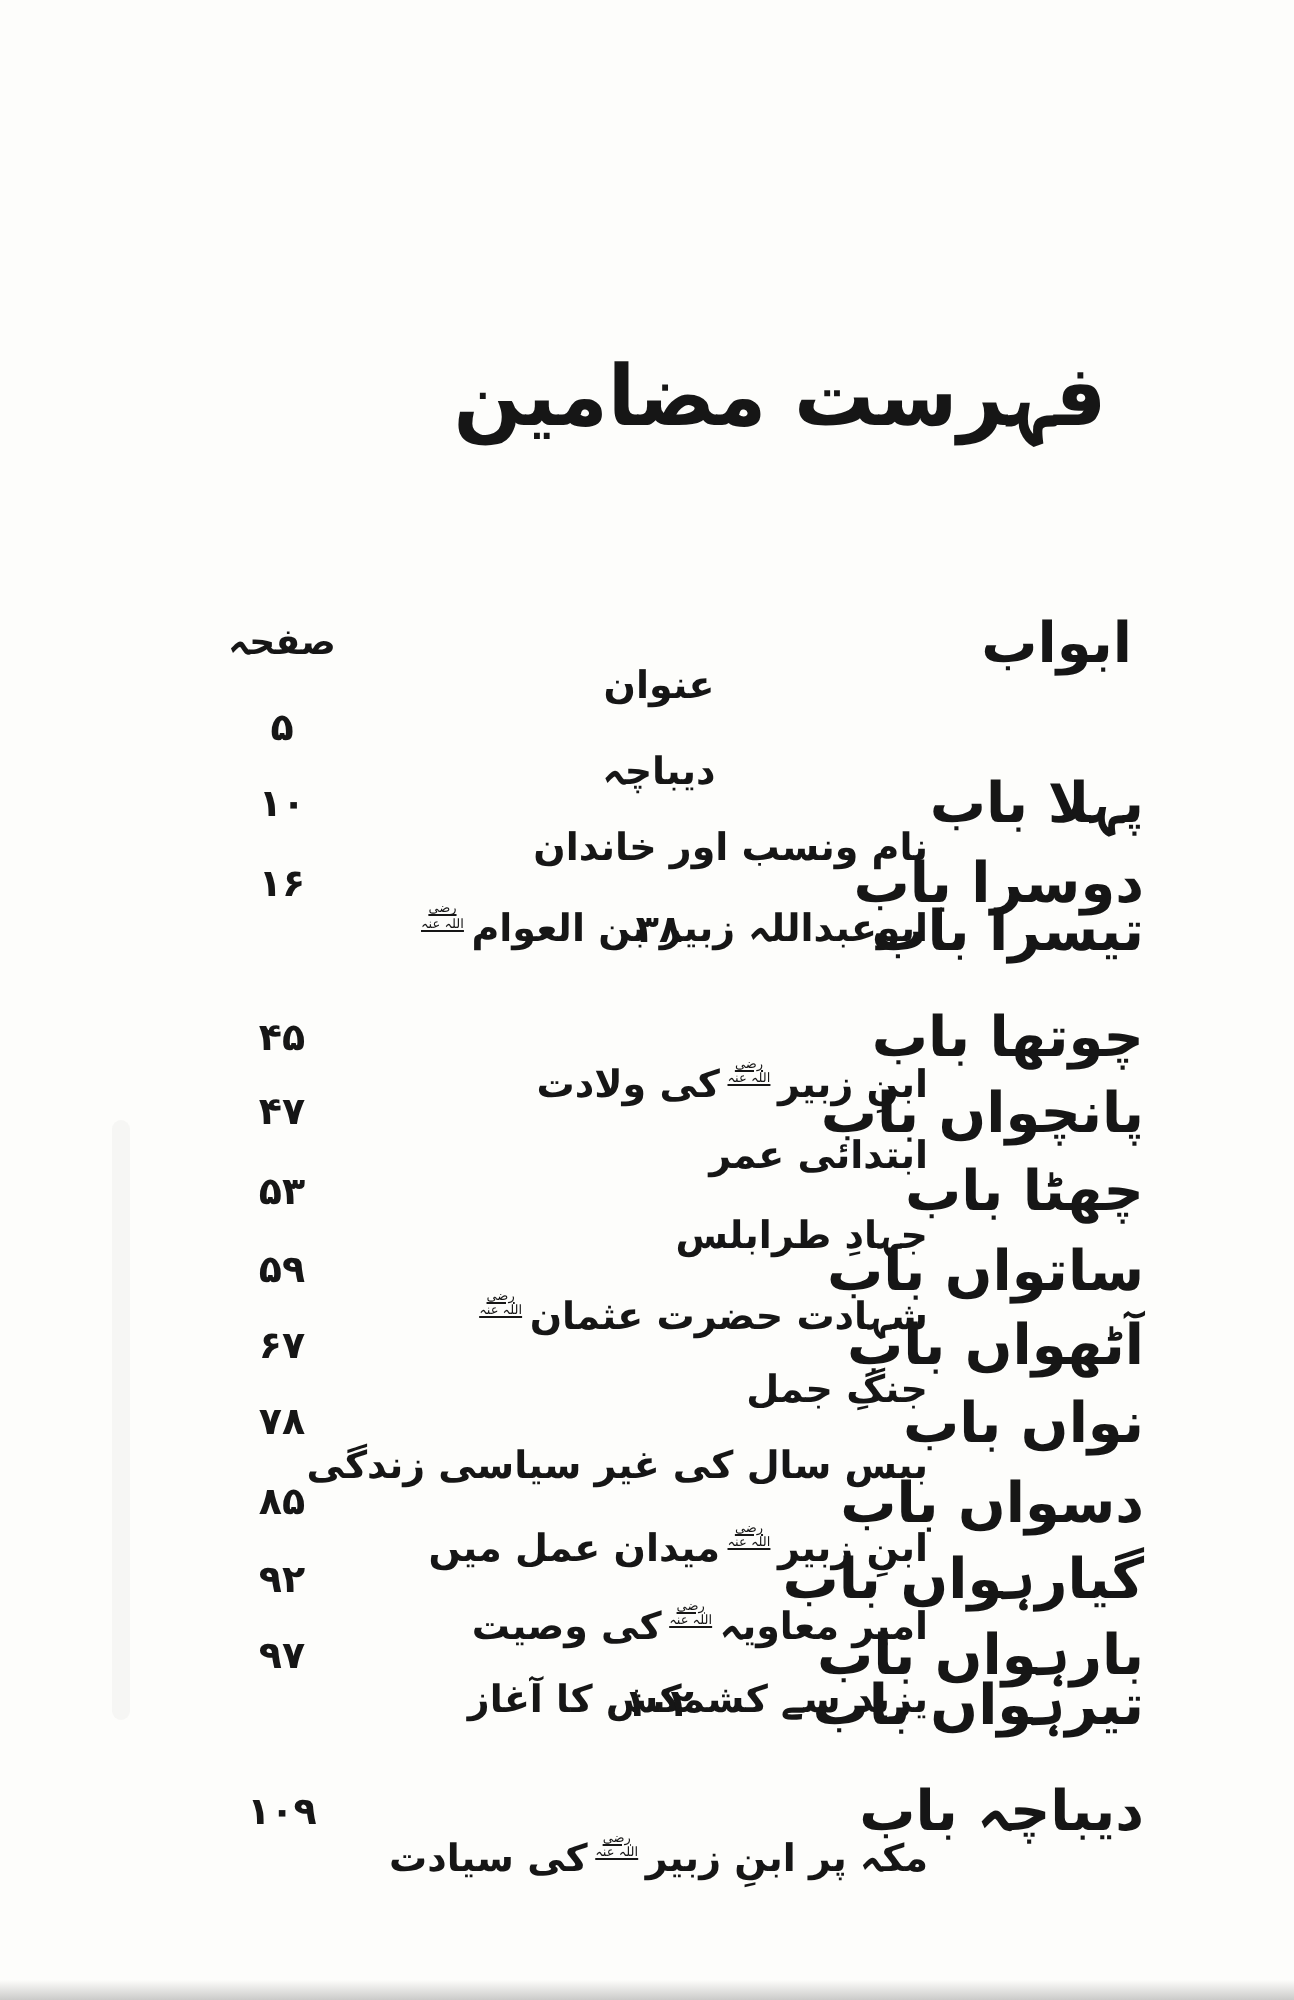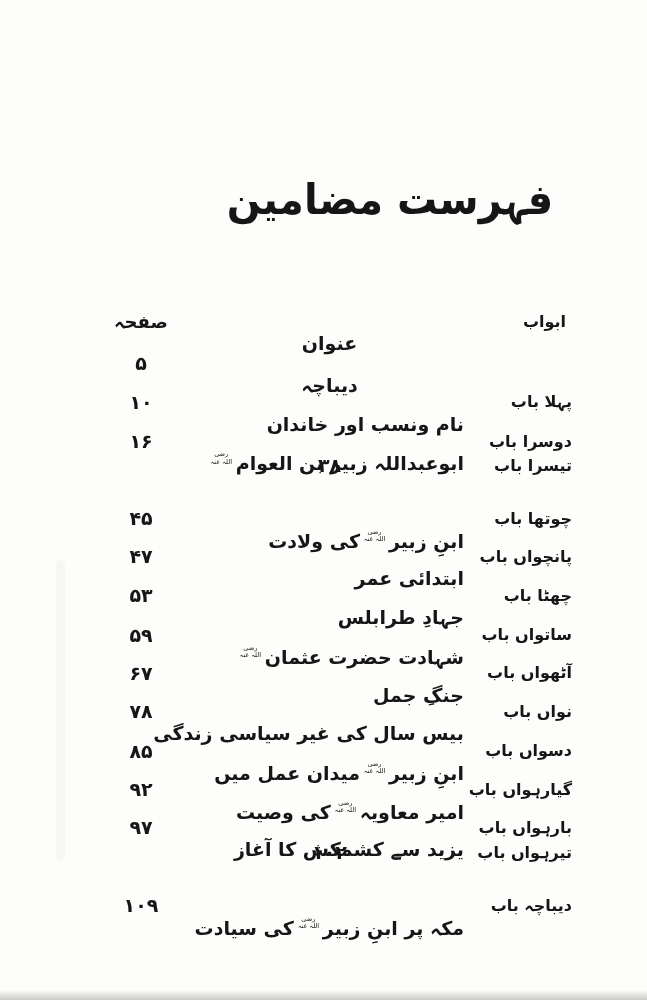--- a/index.html
+++ b/index.html
@@ -30,21 +30,21 @@
   }
   .toc-header,.toc-row{
     display:grid;
     grid-template-columns:100px 285px 92px;
     align-items:center;
   }
   .toc-header{height:42px;}
   .toc-row{height:38.7px;}
   .col-chapter{
     text-align:right;
-    font-size:16px;
+    font-size:28px;
     font-weight:700;
     white-space:nowrap;
   }
   .toc-header .col-chapter{padding-right:6px;}
   .col-title{
     text-align:right;
     padding-right:8px;
     font-size:19px;
     font-weight:700;
     white-space:nowrap;
@@ -62,20 +62,21 @@
     display:inline-block;
     width:23px;
     font-size:6.5px;
     font-weight:400;
     line-height:1.15;
     text-align:center;
     vertical-align:7px;
     margin:0 3px;
     white-space:normal;
     letter-spacing:0;
+    text-decoration:underline;
   }
   .scan-shade-bottom{
     position:absolute;left:0;right:0;bottom:0;height:10px;
     background:linear-gradient(to top, rgba(120,120,120,0.38), rgba(255,255,255,0));
   }
   .scan-smudge-left{
     position:absolute;left:56px;top:560px;width:9px;height:300px;
     background:rgba(90,90,90,0.045);
     border-radius:8px;
   }

